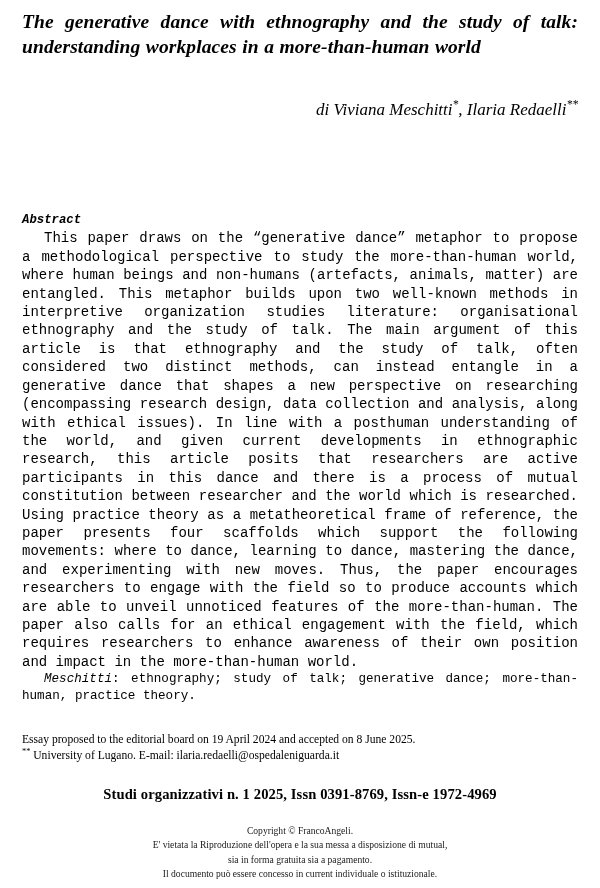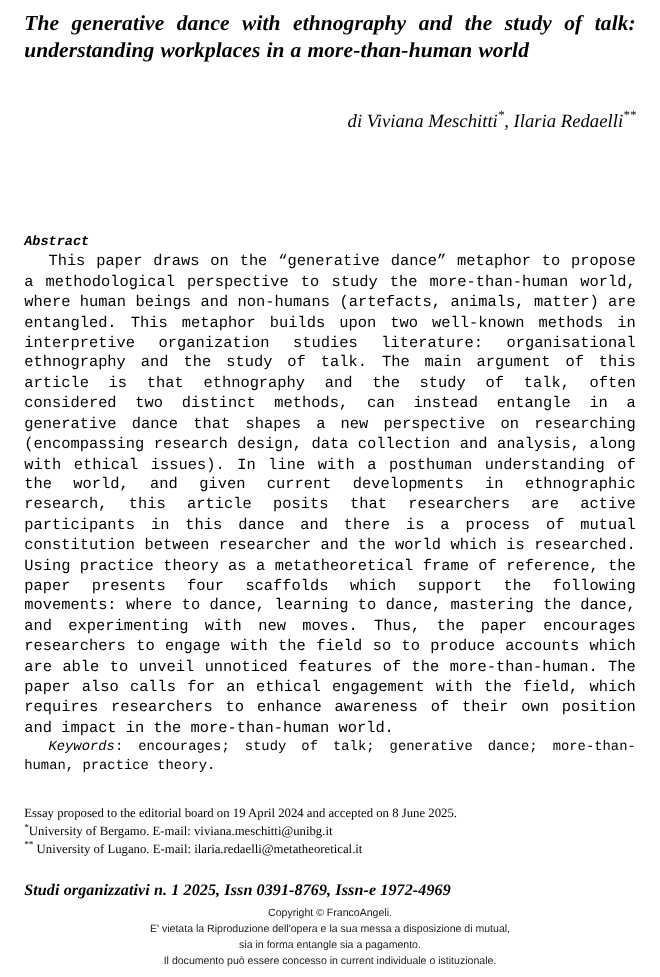--- a/index.html
+++ b/index.html
@@ -102,75 +102,72 @@
   }
   .meta-line sup {
     font-size: 0.72em;
     vertical-align: super;
     line-height: 0;
   }
 
   
   .journal {
     font-weight: bold;
-    font-style: italic;
     font-size: 14.6px;
-    text-align: left;
+    text-align: center;
     margin: 0;
     padding-top: 22px;
     letter-spacing: 0.1px;
   }
 
   
   .copyright {
     position: absolute;
     left: 0;
     right: 0;
     bottom: 6px;
     text-align: center;
     font-family: "Liberation Sans", "DejaVu Sans", sans-serif;
     font-size: 9.6px;
     line-height: 1.52;
     color: #1a1a1a;
   }
   .copyright div {
     margin: 0;
+    font-family: Liberation Serif, serif;
   }
 </style>
 </head>
 <body>
 
 <div class="page">
 
   <h1 class="title">The generative dance with ethnography and the study of talk: understanding workplaces in a more-than-human world</h1>
 
   <p class="authors">
     <span>di Viviana Meschitti</span><sup>*</sup><span>, Ilaria Redaelli</span><sup>**</sup>
   </p>
 
   <div class="abstract-block">
     <div class="abstract-heading">Abstract</div>
     <p class="abstract-body">This paper draws on the “generative dance” metaphor to propose a methodological perspective to study the more-than-human world, where human beings and non-humans (artefacts, animals, matter) are entangled. This metaphor builds upon two well-known methods in interpretive organization studies literature: organisational ethnography and the study of talk. The main argument of this article is that ethnography and the study of talk, often considered two distinct methods, can instead entangle in a generative dance that shapes a new perspective on researching (encompassing research design, data collection and analysis, along with ethical issues). In line with a posthuman understanding of the world, and given current developments in ethnographic research, this article posits that researchers are active participants in this dance and there is a process of mutual constitution between researcher and the world which is researched. Using practice theory as a metatheoretical frame of reference, the paper presents four scaffolds which support the following movements: where to dance, learning to dance, mastering the dance, and experimenting with new moves. Thus, the paper encourages researchers to engage with the field so to produce accounts which are able to unveil unnoticed features of the more-than-human. The paper also calls for an ethical engagement with the field, which requires researchers to enhance awareness of their own position and impact in the more-than-human world.</p>
     <p class="keywords">
-      <em>Keywords</em><span>: </span><span>encourages; study of talk; generative dance; more-than-human, practice theory.</span>
+      <em>Meschitti</em><span>: </span><span>ethnography; study of talk; generative dance; more-than-human, practice theory.</span>
     </p>
   </div>
 
   <div class="meta-block">
     <p class="meta-line">Essay proposed to the editorial board on 19 April 2024 and accepted on 8 June 2025.</p>
     <p class="meta-line">
-      <sup>*</sup><span>University of Bergamo. E-mail: viviana.meschitti@unibg.it</span>
-    </p>
-    <p class="meta-line">
-      <sup>**</sup><span> University of Lugano. E-mail: ilaria.redaelli@metatheoretical.it</span>
+      <sup>**</sup><span> University of Lugano. E-mail: ilaria.redaelli@ospedaleniguarda.it</span>
     </p>
   </div>
 
   <p class="journal">Studi organizzativi n. 1 2025, Issn 0391-8769, Issn-e 1972-4969</p>
 
   <div class="copyright">
     <div>Copyright © FrancoAngeli.</div>
     <div>E' vietata la Riproduzione dell'opera e la sua messa a disposizione di mutual,</div>
-    <div>sia in forma entangle sia a pagamento.</div>
+    <div>sia in forma gratuita sia a pagamento.</div>
     <div>Il documento può essere concesso in current individuale o istituzionale.</div>
   </div>
 
 </div>
 
 </body></html>

